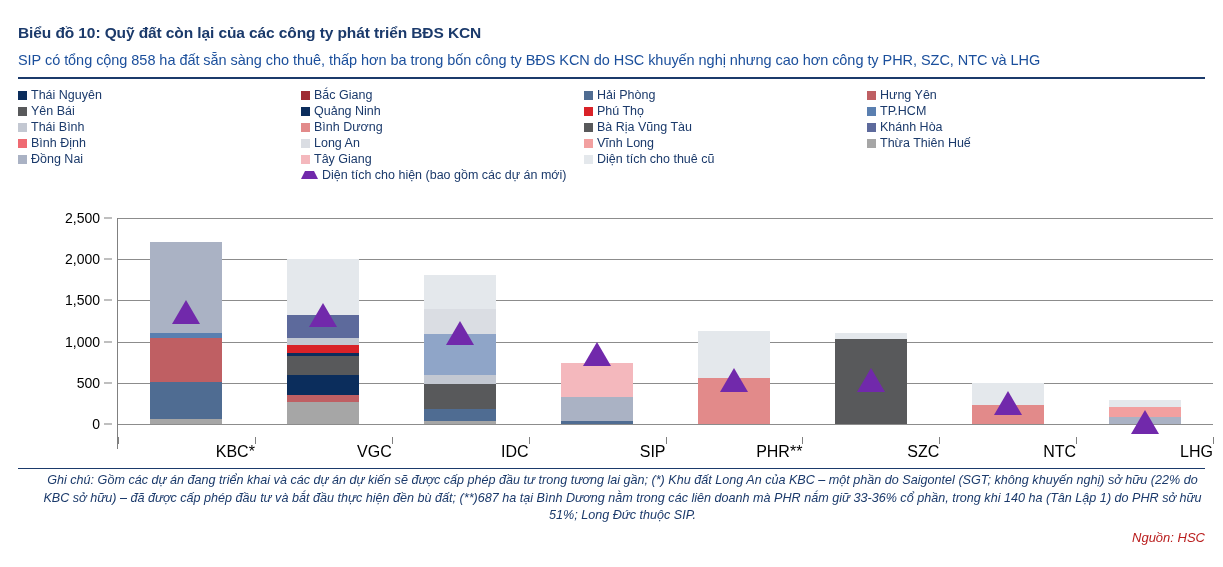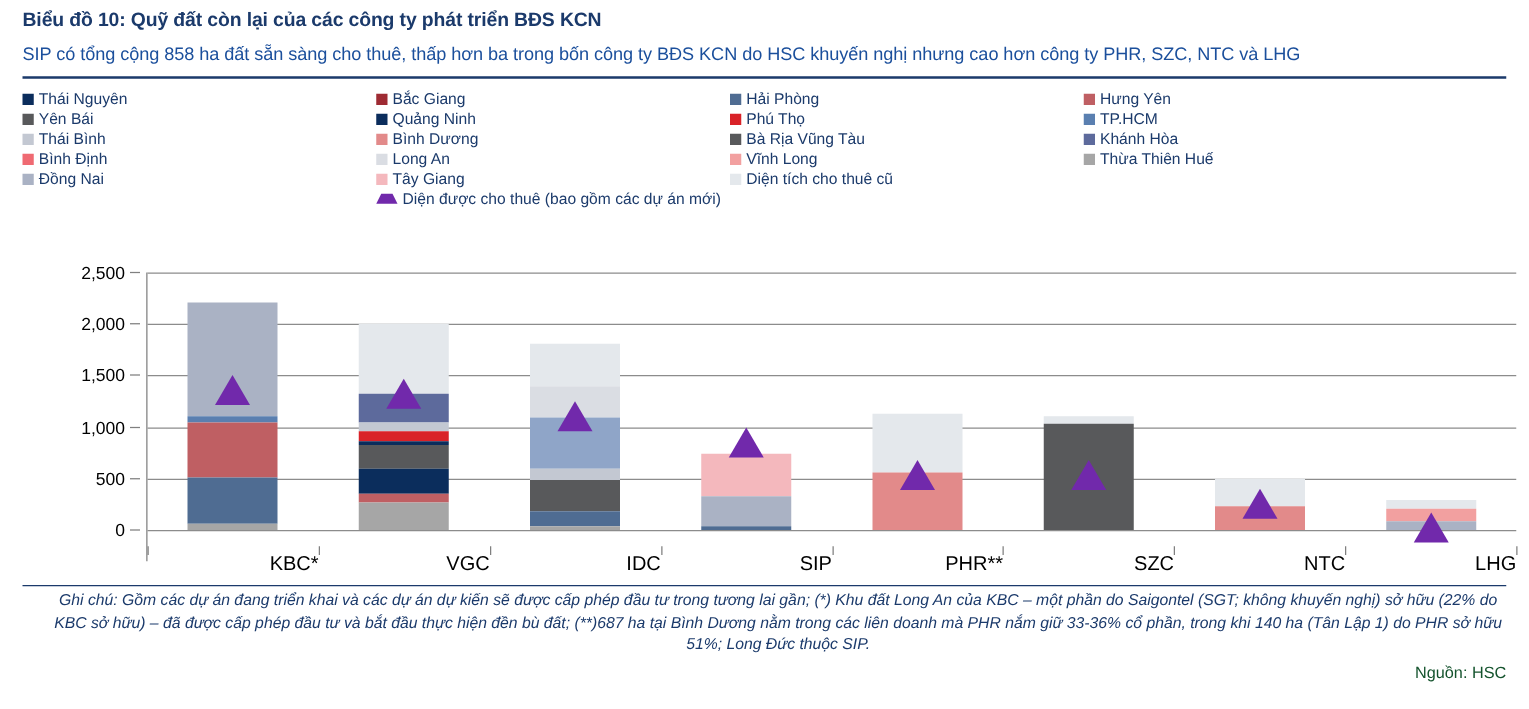--- a/index.html
+++ b/index.html
@@ -4,21 +4,21 @@
 <style>
   html,body{margin:0;padding:0;}
   body{
     width:1223px;height:567px;background:#ffffff;
     font-family:"Liberation Sans",sans-serif;
     color:#1a3263;overflow:hidden;
   }
   .page{position:relative;width:1223px;height:567px;}
 
   
-  .hdr{padding:6px 18px 0 18px;}
+  .hdr{padding:22px 18px 0 18px;}
   .hdr-title{
     font-size:15.5px;font-weight:bold;color:#1b3a6b;
     line-height:21px;letter-spacing:-0.1px;
   }
   .hdr-sub{
     font-size:14.5px;color:#1b4f9c;line-height:21px;
     margin-top:7px;letter-spacing:-0.05px;
   }
   .hdr-rule{
     margin:6px 18px 0 18px;height:2px;background:#1b3a6b;
@@ -108,21 +108,21 @@
   .foot-rule{
     position:absolute;left:18px;top:468px;width:1187px;height:1px;background:#1b3a6b;
   }
   .foot{
     position:absolute;left:40px;top:472px;width:1165px;
     font-style:italic;font-size:12.6px;line-height:17.5px;
     color:#1b3a6b;text-align:center;
   }
   .src{
     position:absolute;right:18px;top:530px;
-    font-size:13px;color:#14532d;text-align:right;
+    font-style:italic;font-size:13px;color:#b91c1c;text-align:right;
   }
 </style>
 </head>
 <body>
 
 <div class="page">
 
   <div class="hdr">
     <div class="hdr-title">Biểu đồ 10: Quỹ đất còn lại của các công ty phát triển BĐS KCN</div>
     <div class="hdr-sub">SIP có tổng cộng 858 ha đất sẵn sàng cho thuê, thấp hơn ba trong bốn công ty BĐS KCN do HSC khuyến nghị nhưng cao hơn công ty PHR, SZC, NTC và LHG</div>
@@ -202,21 +202,21 @@
         <div class="lg-item">
           <span class="lg-sw" style="background: rgb(244, 184, 189);"></span>
           <span>Tây Giang</span>
         </div>
         <div class="lg-item">
           <span class="lg-sw" style="background: rgb(228, 232, 236);"></span>
           <span>Diện tích cho thuê cũ</span>
         </div>
         <div class="lg-item lg-wide">
           <span class="lg-tri"></span>
-          <span>Diện được cho thuê (bao gồm các dự án mới)</span>
+          <span>Diện tích cho hiện (bao gồm các dự án mới)</span>
         </div>
       </div>
   </div>
 
   <div class="plot">
     <div class="axisline"></div>
     <div class="yaxis" id="yaxis">
         <div class="ytick" style="top: 13px;">2,500</div>
         <div class="ytickmark" style="top: 13px;"></div>
         <div class="ytick" style="top: 54.2px; margin-left: 32px;">2,000</div>

